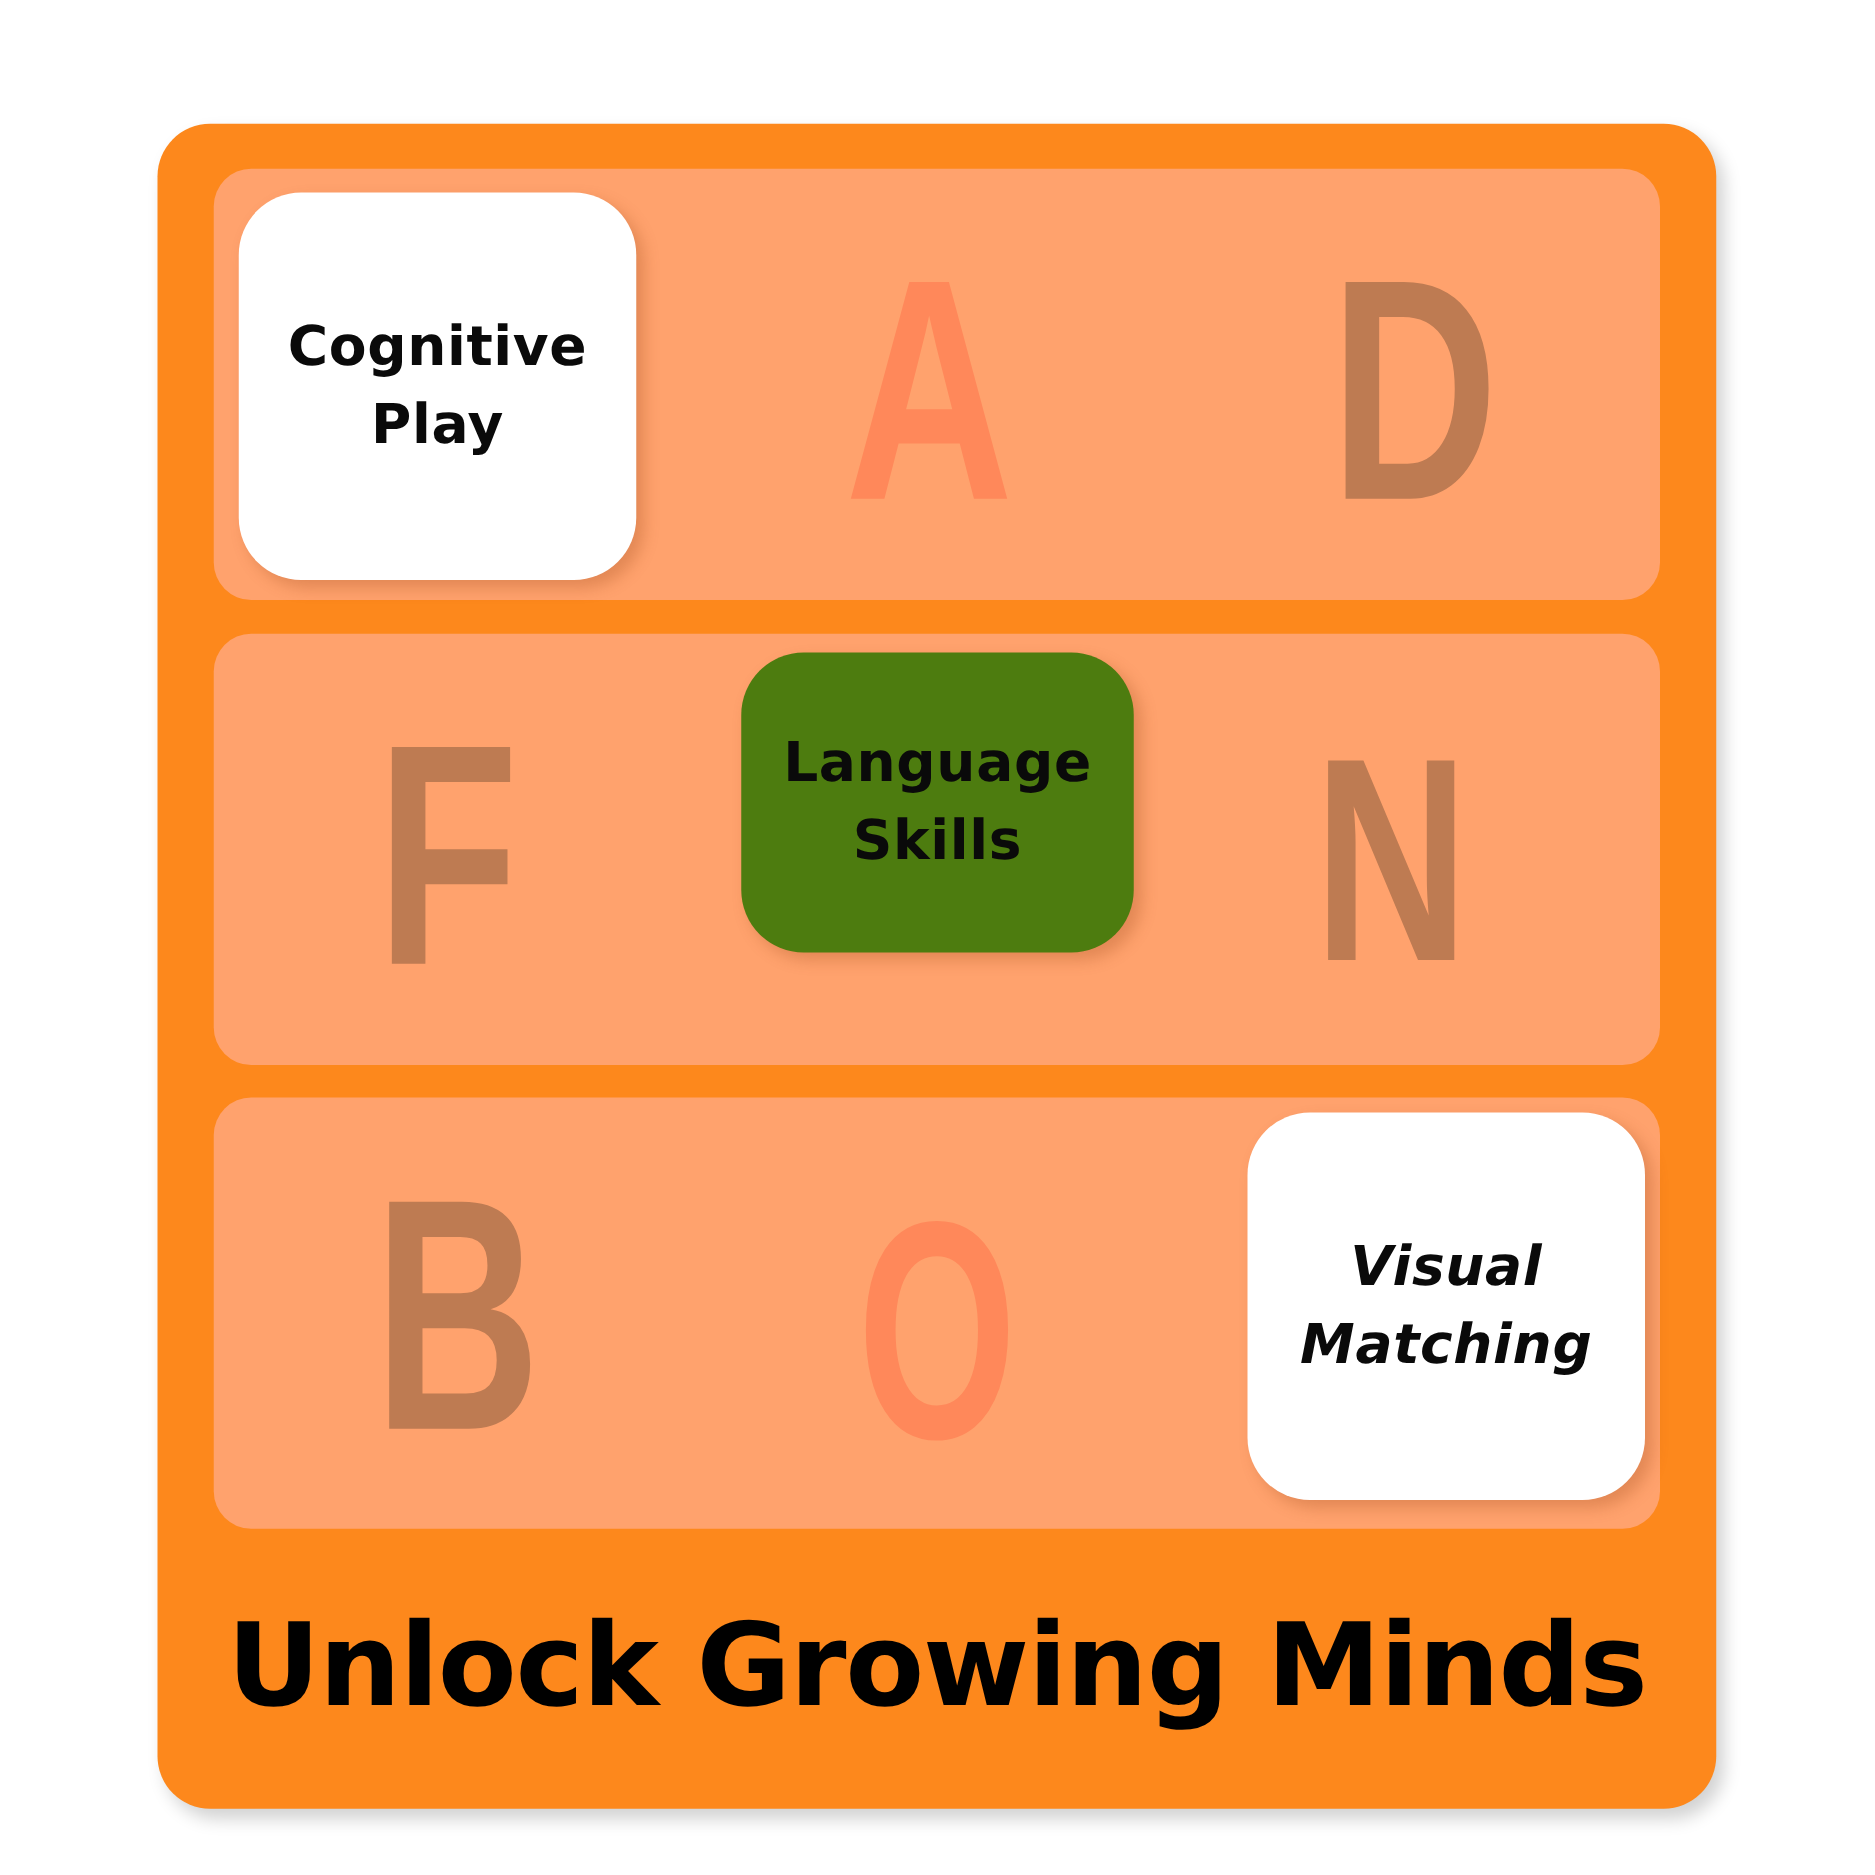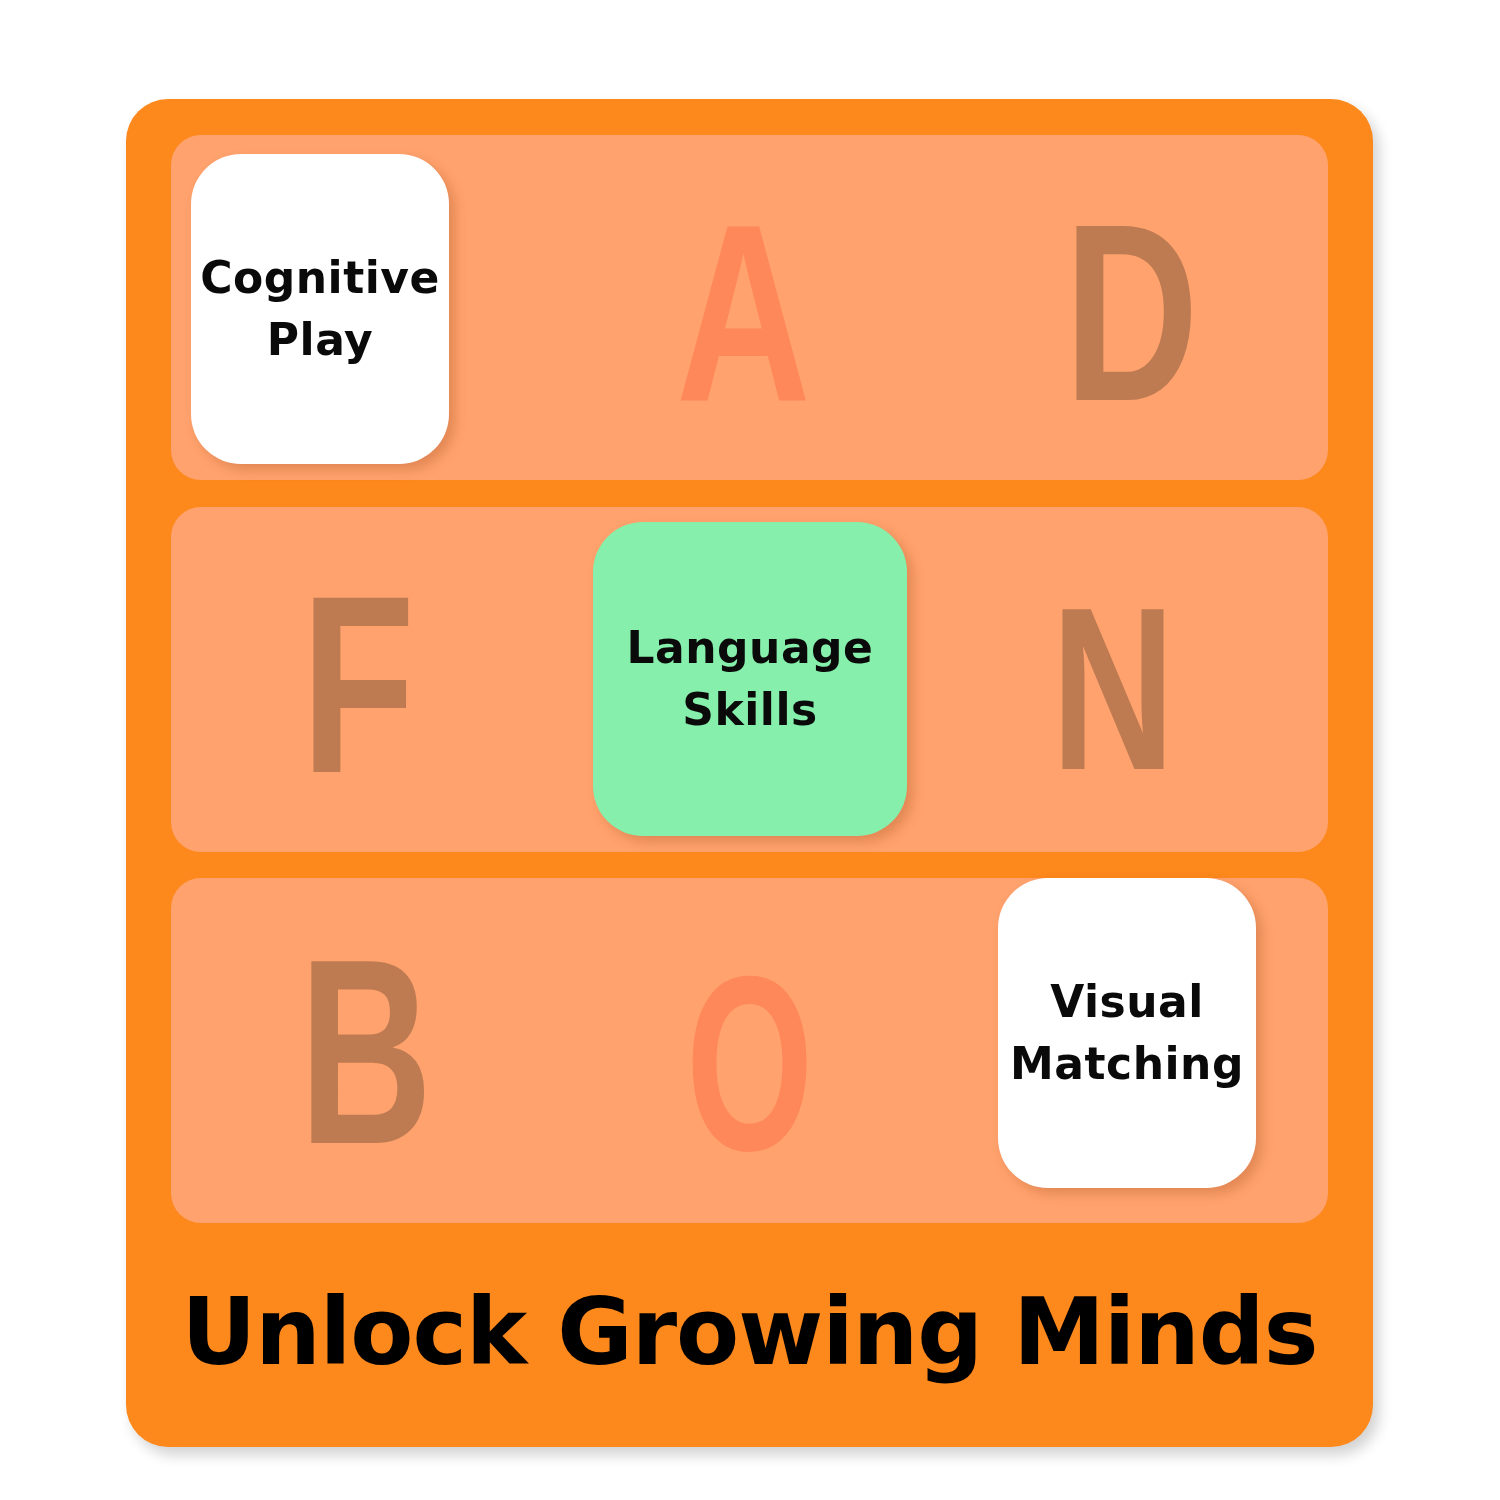--- a/index.html
+++ b/index.html
@@ -1,50 +1,50 @@
 <!DOCTYPE html>
 <html><head>
   <meta charset="utf-8">
   <style>
     html, body { margin:0; padding:0; }
     body { width:1500px; height:1500px; background:#ffffff; position:relative; overflow:hidden; font-family:"DejaVu Sans", sans-serif; }
     .card { position:absolute; left:126px; top:99px; width:1247px; height:1348px; border-radius:42px; box-shadow: 6px 8px 14px rgba(0,0,0,0.18); }
     .row { position:absolute; left:45px; width:1157px; height:345px; border-radius:30px; }
     .row1 { top:36px; } .row2 { top:408px; } .row3 { top:779px; }
-    .tile { position:absolute; width:258px; height:310px; border-radius:50px; background:#ffffff; box-shadow: 6px 6px 12px rgba(150,70,20,0.28); display:flex; align-items:center; justify-content:center; text-align:center; }
+    .tile { position:absolute; width:318px; height:310px; border-radius:50px; background:#ffffff; box-shadow: 6px 6px 12px rgba(150,70,20,0.28); display:flex; align-items:center; justify-content:center; text-align:center; }
     .tile span { font-family:"DejaVu Sans", sans-serif; font-weight:bold; color:#0a0a0a; font-size:44px; line-height:62px; letter-spacing:0.5px; white-space:pre-line; }
     .letter { position:absolute; font-family:"Liberation Sans", sans-serif; font-weight:bold; line-height:1; transform-origin:left top; }
     .tagline { position:absolute; left:0; width:1247px; top:1180px; text-align:center; font-family:"DejaVu Sans", sans-serif; font-weight:bold; color:#ffffff; font-size:92px; letter-spacing:-1px; }
   </style>
 </head>
 <body>
 
 <div class="card" style="background: rgb(253, 136, 28);">
 
   <div class="row row1" style="background: rgb(255, 162, 109);">
     <div class="tile" style="left: 20px; top: 19px; background: rgb(255, 255, 255);">
       <span style="color: rgb(10, 10, 10);">Cognitive
 Play</span>
     </div>
     <div class="letter" style="left:505px; top:52px; font-size:252px; color:#FF885A; transform:scaleX(0.74);">A</div>
     <div class="letter" style="left:893px; top:52px; font-size:252px; color:#BE7B52; transform:scaleX(0.74);">D</div>
   </div>
 
   <div class="row row2" style="background: rgb(255, 162, 109);">
     <div class="letter" style="left:130px; top:52px; font-size:252px; color:#BE7B52; transform:scaleX(0.74);">F</div>
-    <div class="tile" style="left: 422px; top: 15px; width: 314px; height: 314px; background: #86efac;">
+    <div class="tile" style="left: 422px; top: 15px; width: 314px; height: 240px; background: #4d7c0f;">
       <span style="color: rgb(10, 10, 10);">Language
 Skills</span>
     </div>
     <div class="letter" style="left:880px; top:66px; font-size:232px; color:#BE7B52; transform:scaleX(0.74);">N</div>
   </div>
 
   <div class="row row3" style="background: rgb(255, 162, 109);">
     <div class="letter" style="left:128px; top:42px; font-size:264px; color:#BE7B52; transform:scaleX(0.70);">B</div>
     <div class="letter" style="left:515px; top:62px; font-size:248px; color:#FF885A; transform:scaleX(0.66);">O</div>
-    <div class="tile" style="left: 827px; top: 0; background: rgb(255, 255, 255);">
+    <div class="tile" style="left: 827px; top: 12px; background: rgb(255, 255, 255); font-style: italic;">
       <span style="color: rgb(10, 10, 10);">Visual
 Matching</span>
     </div>
   </div>
 
   <div class="tagline" style="color: #000000;">Unlock Growing Minds</div>
 </div>
 
 </body></html>

